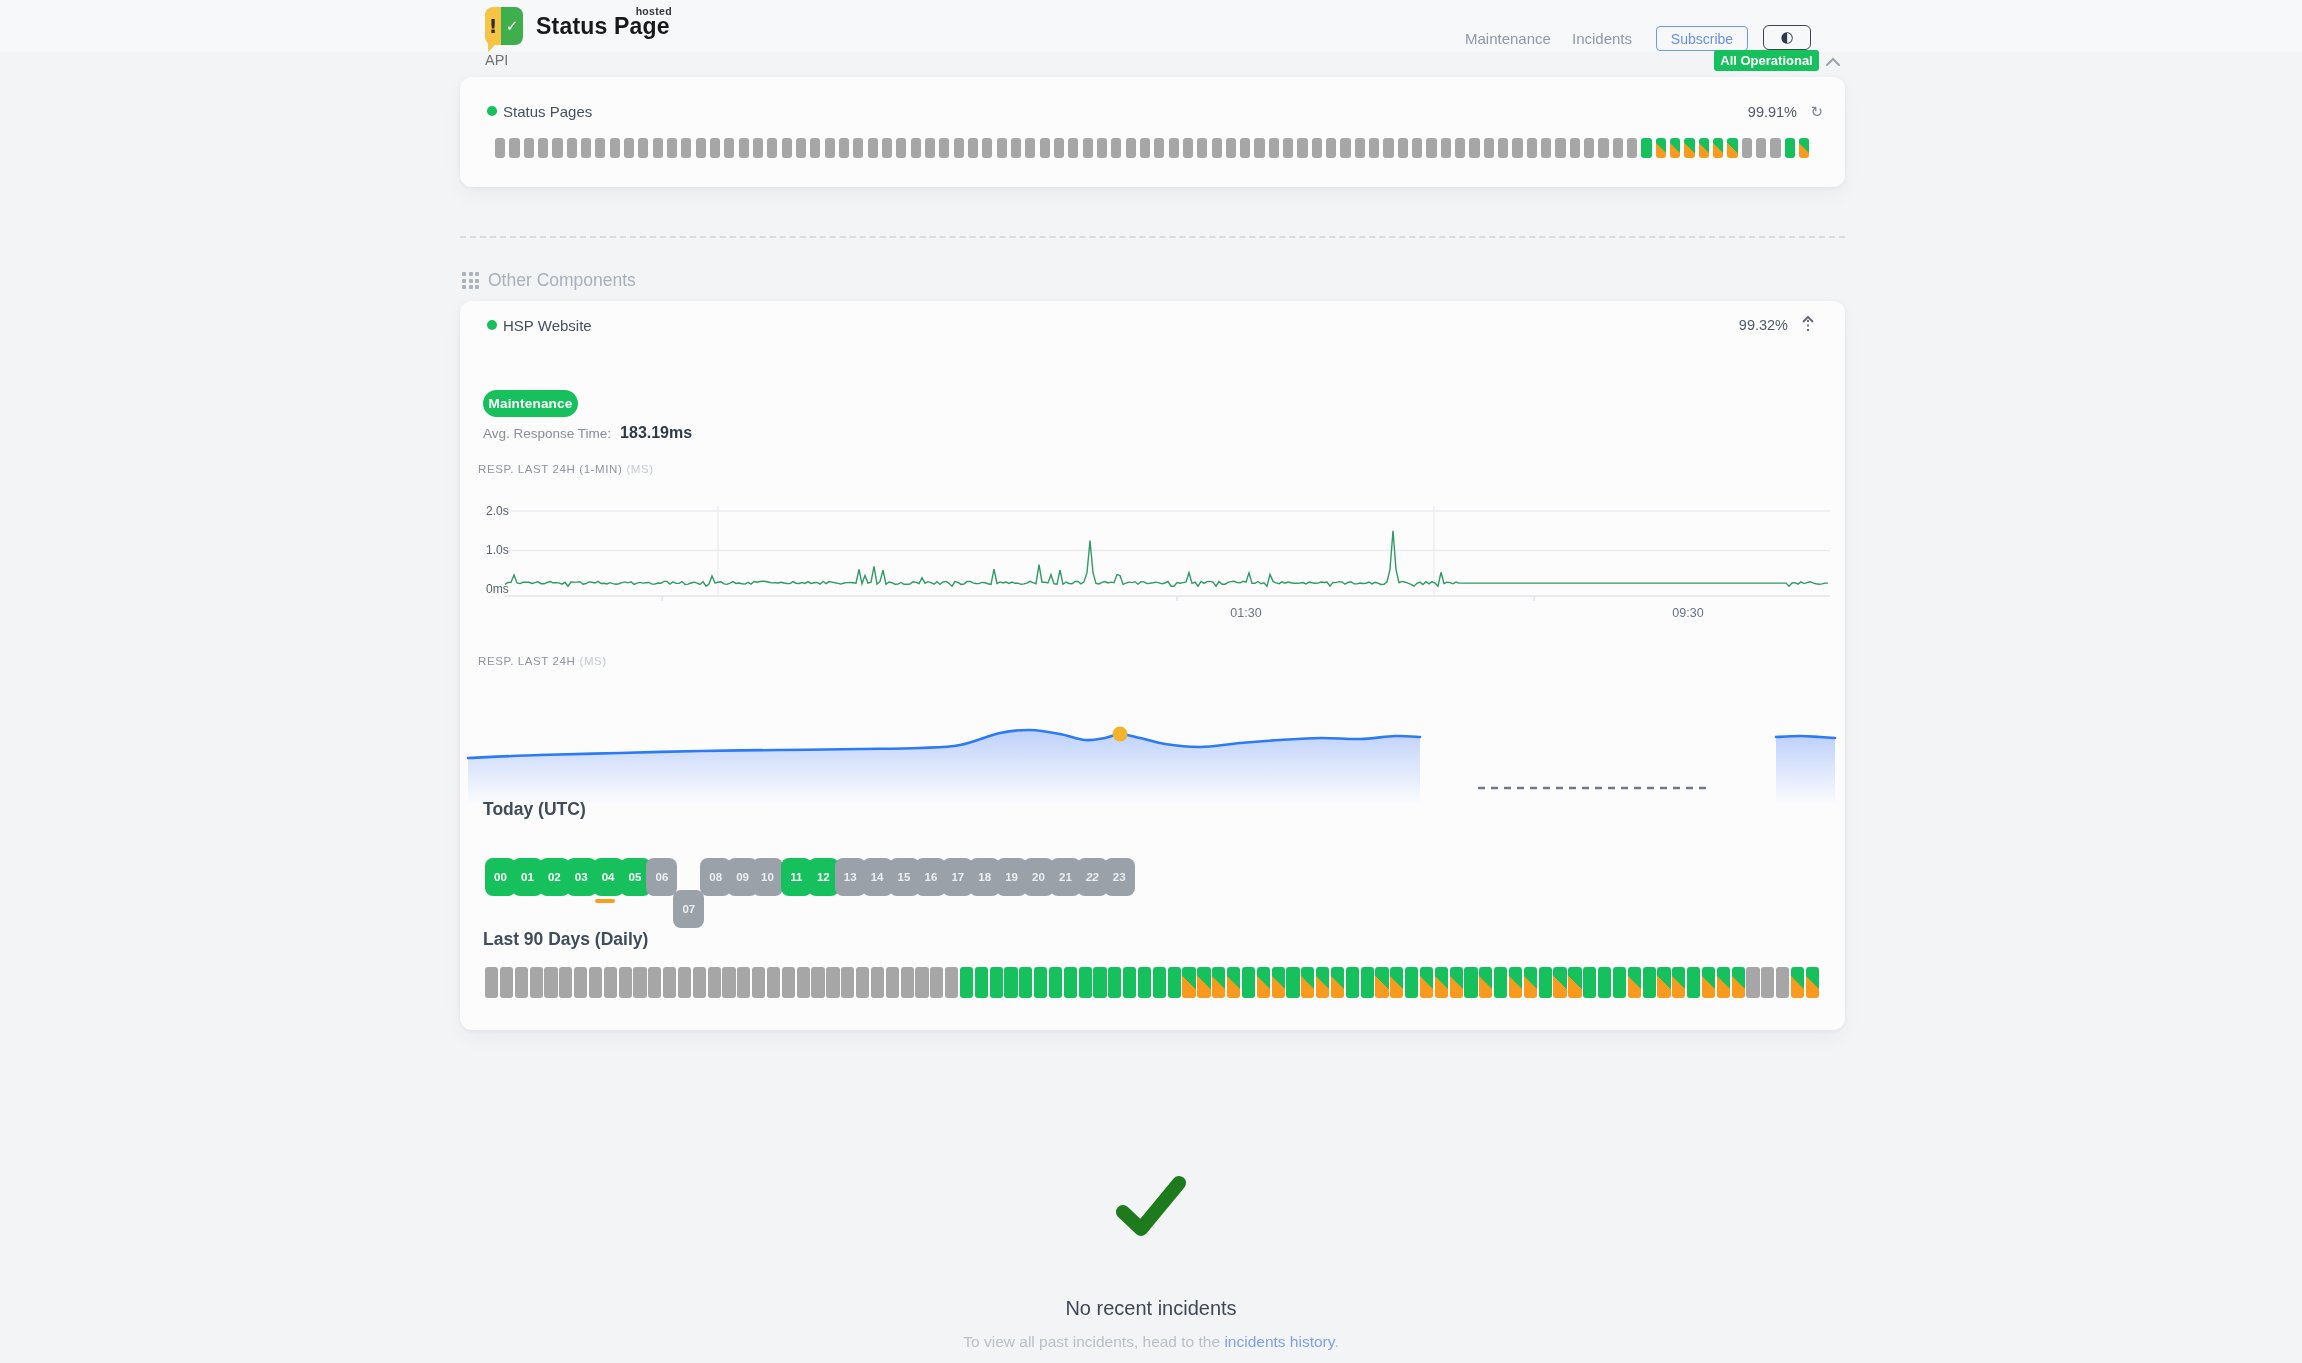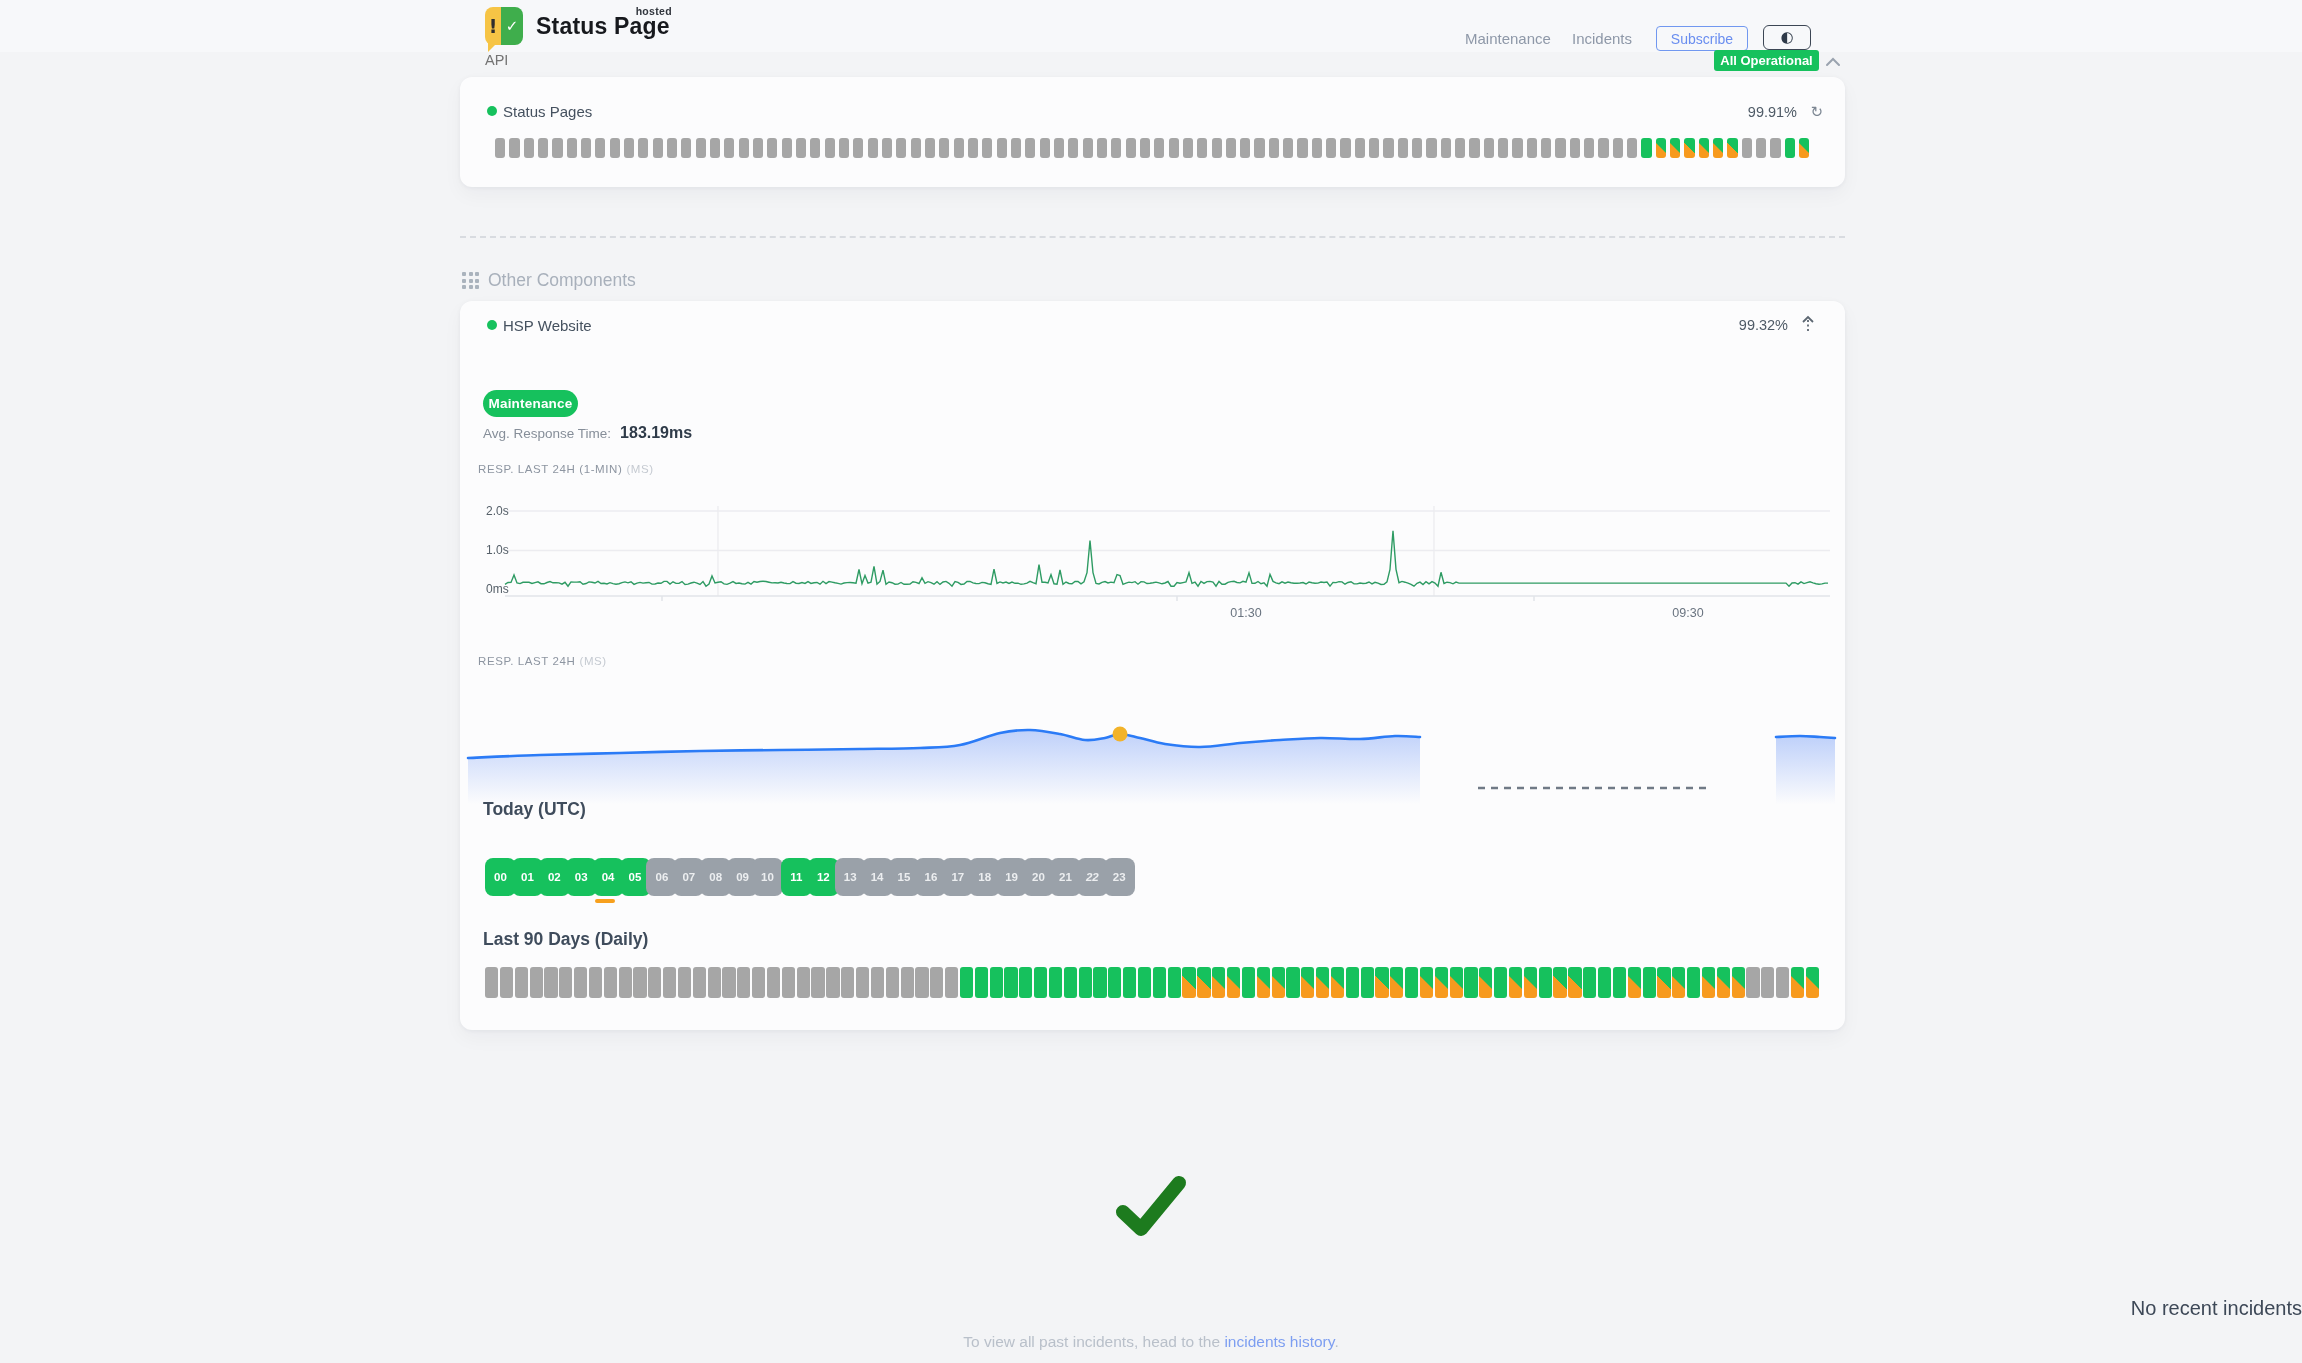--- a/index.html
+++ b/index.html
@@ -86,21 +86,21 @@
 
   .hours-row{position:absolute;left:25px;top:557px;height:46px;}
   .hour{position:absolute;top:0;width:31px;height:38px;border-radius:8px;display:flex;
         align-items:center;justify-content:center;font-size:11.5px;font-weight:600;}
   .h-up{background:#16c15d;color:#fff;}
   .h-na{background:#9aa1a9;color:#eceef0;}
   .h-strip{position:absolute;top:41px;height:3.5px;border-radius:2px;background:#f7a01d;}
 
   .bars90{position:absolute;left:25px;top:666px;height:31px;}
 
-  .empty-state-title{position:absolute;left:0;top:1297px;width:2302px;text-align:right;
+  .empty-state-title{position:absolute;left:0;top:1297px;width:2302px;text-align:center;
                      font-size:20px;font-weight:500;color:#3d4857;}
   .empty-state-sub{position:absolute;left:0;top:1333px;width:2302px;text-align:center;
                    font-size:15.5px;color:#b9c0ca;}
   .empty-state-sub .link{color:#7d9ef1;cursor:pointer;}
   .check-wrap{position:absolute;left:1111px;top:1172px;}
 </style>
 </head>
 <body>
 
 <div class="screen">
@@ -314,21 +314,21 @@
     <div class="sub-title today-title">Today (UTC)</div>
     <div class="hours-row" id="hours-row">
         <div class="hour h-up" style="left: 0px;">00</div>
         <div class="hour h-up" style="left: 26.9px;">01</div>
         <div class="hour h-up" style="left: 53.8px;">02</div>
         <div class="hour h-up" style="left: 80.7px;">03</div>
         <div class="hour h-up" style="left: 107.6px;">04</div>
         <div class="h-strip" style="left: 110.1px; width: 19.5px;"></div>
         <div class="hour h-up" style="left: 134.5px;">05</div>
         <div class="hour h-na" style="left: 161.4px;">06</div>
-        <div class="hour h-na" style="left: 188.3px;">07</div>
+        <div class="hour h-na" style="left: 188.3px; margin-top: 32px;">07</div>
         <div class="hour h-na" style="left: 215.2px;">08</div>
         <div class="hour h-na" style="left: 242.1px;">09</div>
         <div class="hour h-na" style="left: 267px; text-align: center;">10</div>
         <div class="hour h-up" style="left: 295.9px;">11</div>
         <div class="hour h-up" style="left: 322.8px;">12</div>
         <div class="hour h-na" style="left: 349.7px;">13</div>
         <div class="hour h-na" style="left: 376.6px;">14</div>
         <div class="hour h-na" style="left: 403.5px;">15</div>
         <div class="hour h-na" style="left: 430.4px;">16</div>
         <div class="hour h-na" style="left: 457.3px;">17</div>

